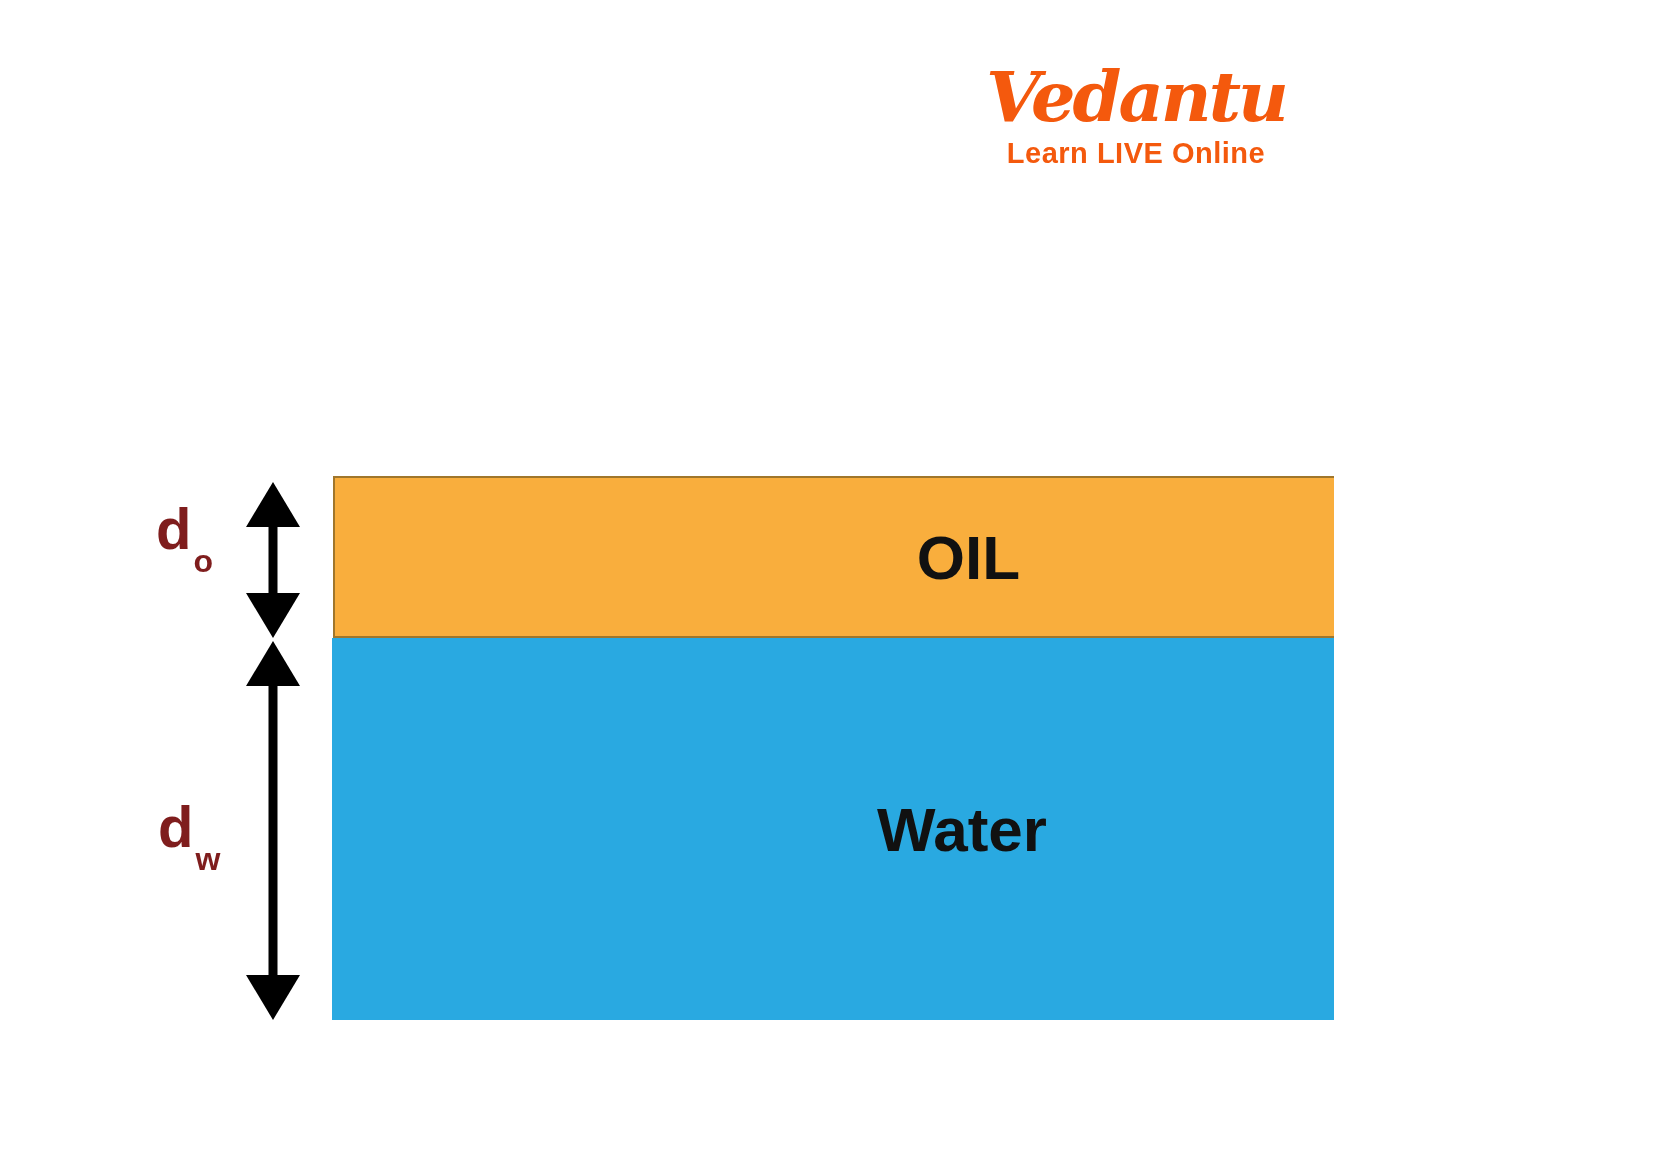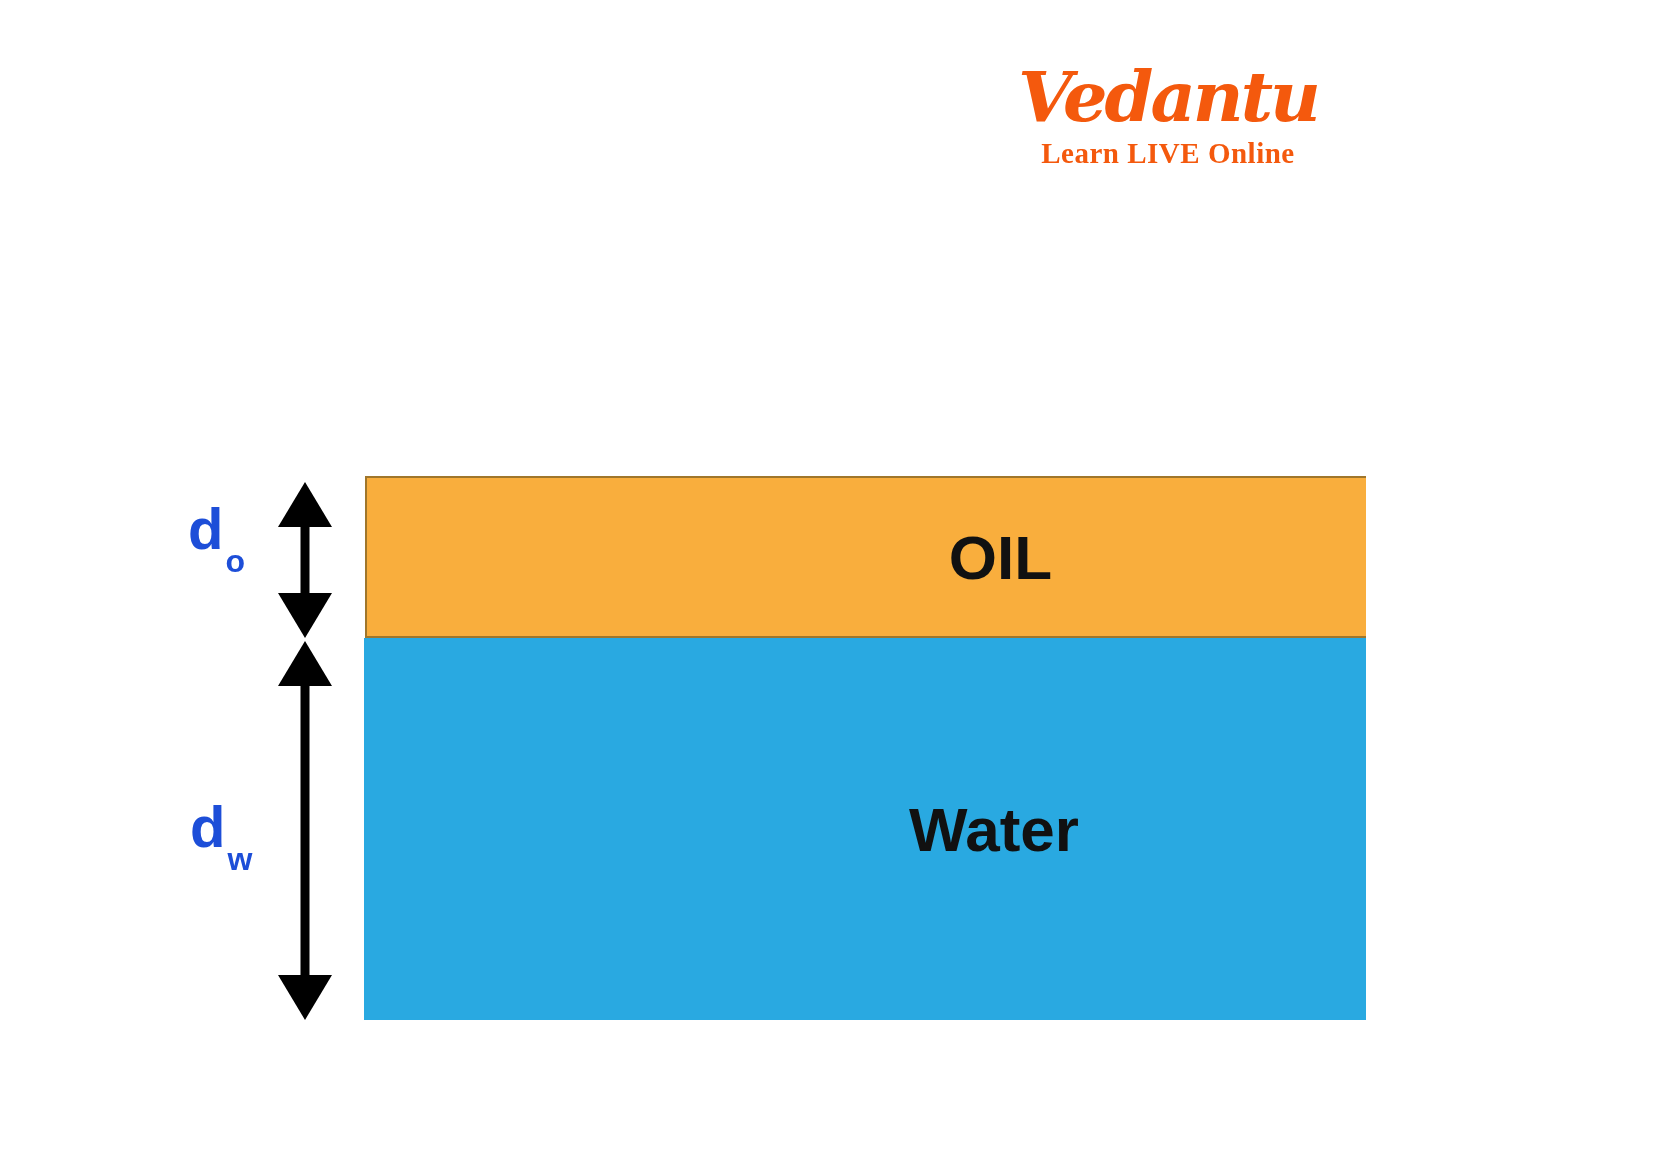--- a/index.html
+++ b/index.html
@@ -4,21 +4,20 @@
 <style>
   * { margin: 0; padding: 0; box-sizing: border-box; }
   html, body { background: #ffffff; }
   .canvas {
     position: relative;
     width: 1334px;
     height: 1176px;
     background: #ffffff;
     overflow: hidden;
     font-family: "Liberation Sans", "DejaVu Sans", sans-serif;
-    margin-left: 32px;
   }
 
   
   .logo {
     position: absolute;
     top: 58px;
     right: 48px;
     width: 300px;
     text-align: center;
     color: #F4590D;
@@ -27,21 +26,21 @@
     font-family: "DejaVu Serif", serif;
     font-style: italic;
     font-weight: bold;
     font-size: 70px;
     line-height: 1.1;
     letter-spacing: -3px;
     white-space: nowrap;
   }
   .logo-tagline {
     margin-top: 2px;
-    font-family: Liberation Serif, serif;
+    font-family: Liberation Sans, sans-serif;
     font-weight: bold;
     font-size: 29px;
     letter-spacing: 0.5px;
     white-space: nowrap;
   }
 
   
   .layer {
     position: absolute;
     display: flex;
@@ -76,21 +75,21 @@
   }
   .arrow-do { left: 246px; top: 482px; }
   .arrow-dw { left: 246px; top: 641px; }
 
   
   .measure-label {
     position: absolute;
     font-weight: bold;
     font-size: 58px;
     line-height: 1;
-    color: #1d4ed8;
+    color: #7f1d1d;
     white-space: nowrap;
   }
   .measure-label sub {
     font-size: 32px;
     font-weight: bold;
     line-height: 1;
     position: relative;
     bottom: -10px;
     left: 2px;
   }

